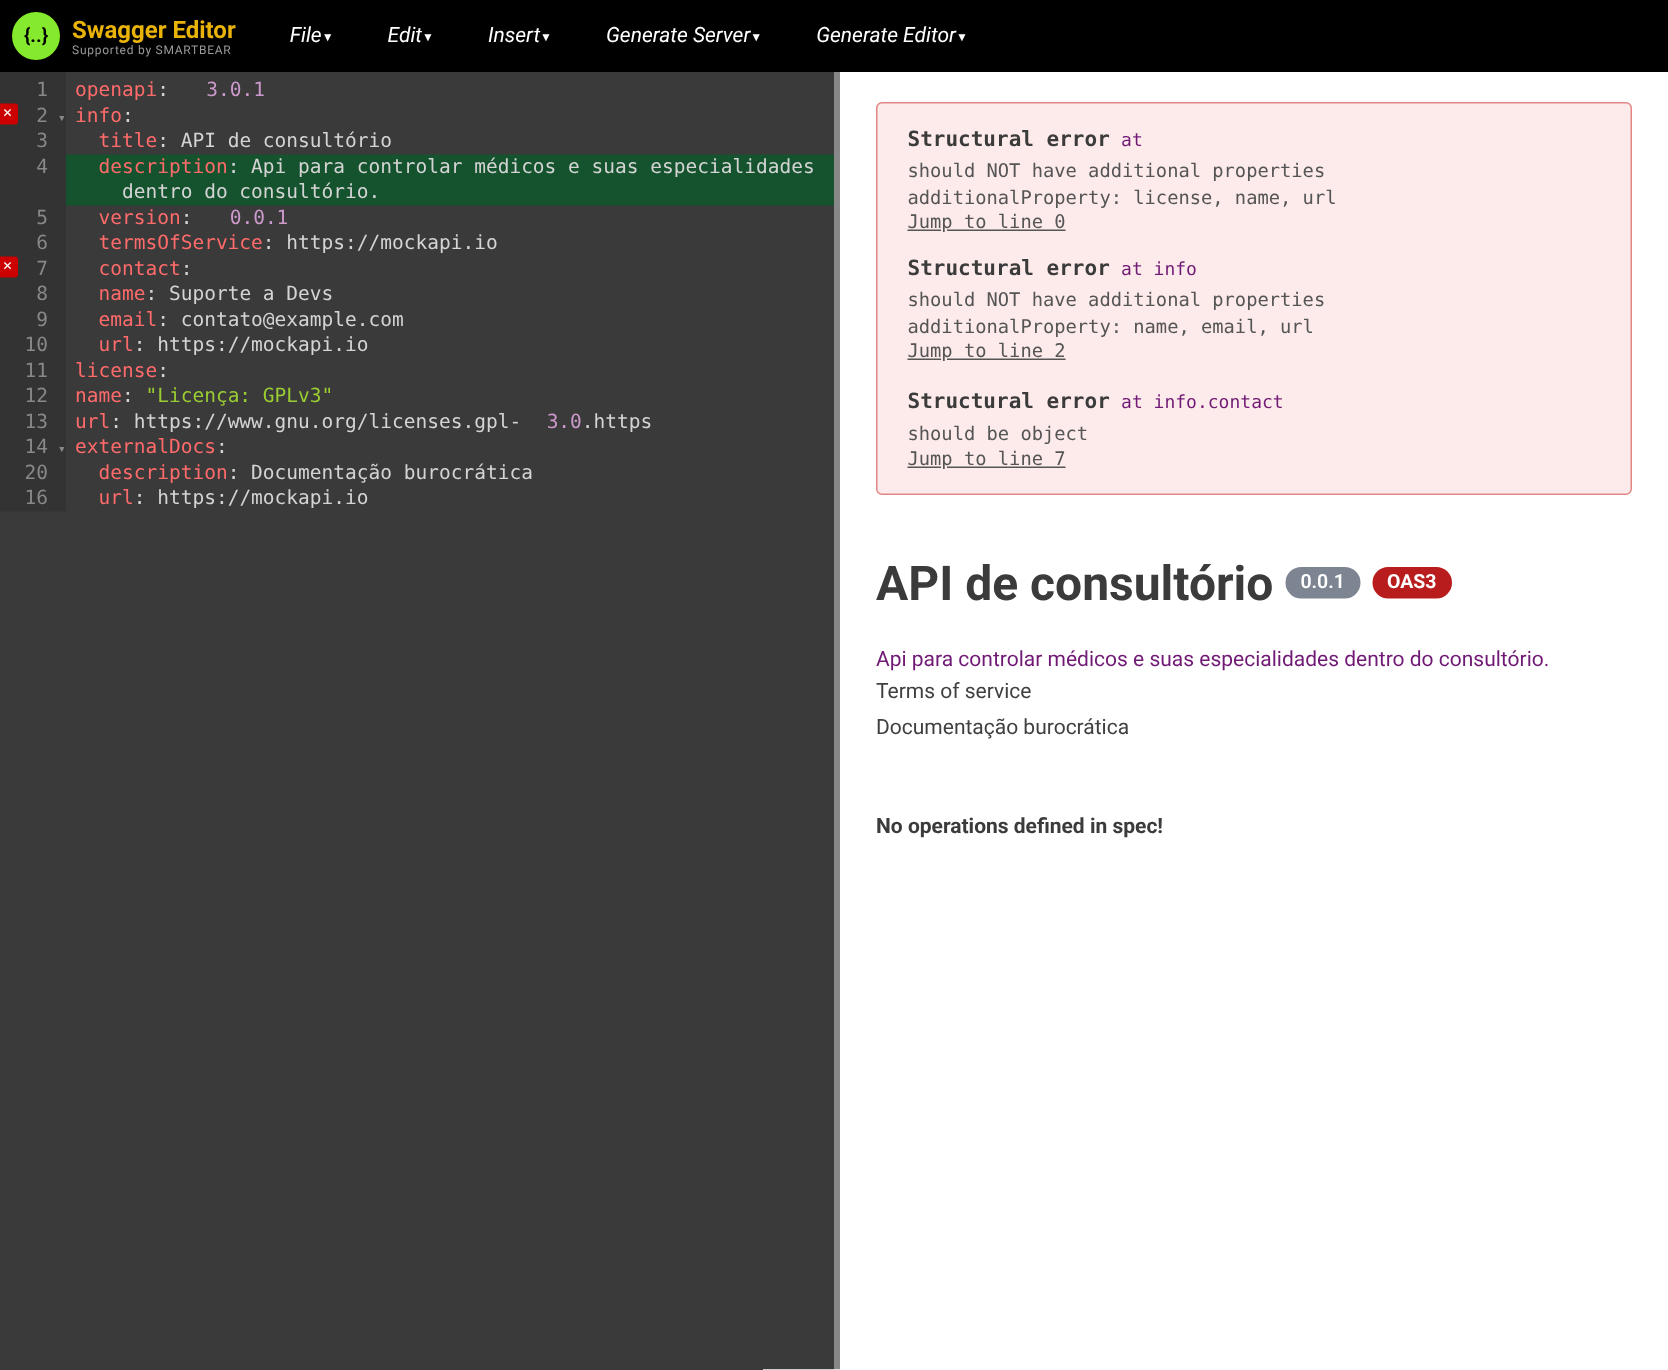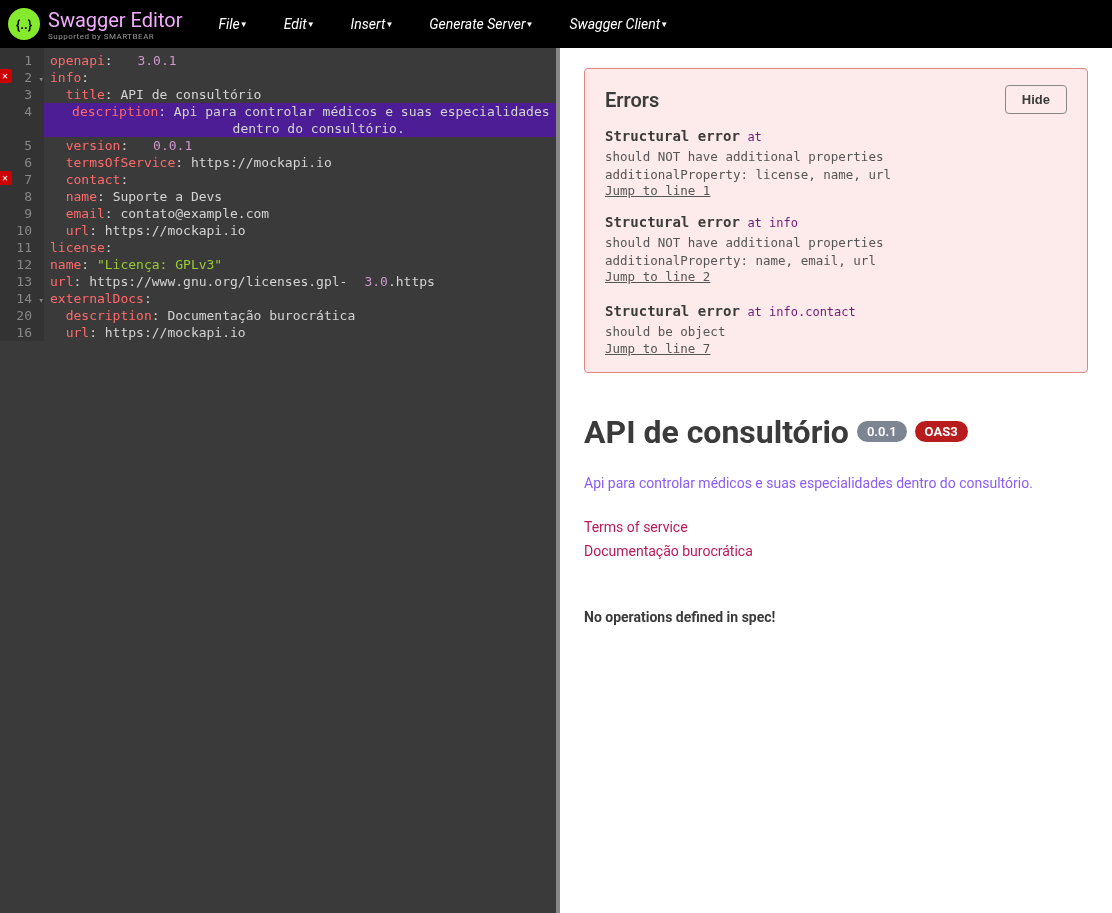--- a/index.html
+++ b/index.html
@@ -24,21 +24,21 @@
       background: #85ea2d;
       border-radius: 50%;
       display: flex;
       align-items: center;
       justify-content: center;
       font-weight: bold;
       color: #000;
       font-size: 13px;
     }
     .logo-text { display: flex; flex-direction: column; }
-    .logo-main { color: #f0abfc; font-size: 20px; font-weight: 400; }
+    .logo-main { color: #eab308; font-size: 16px; font-weight: 700; }
     .logo-sub { color: #999; font-size: 8px; letter-spacing: 0.5px; }
     .menu { display: flex; gap: 12px; }
     .menu-item {
       color: #fff;
       font-size: 14px;
       padding: 6px 12px;
       cursor: pointer;
       display: flex;
       align-items: center;
       gap: 0;
@@ -88,21 +88,21 @@
       right: 0;
       top: 2px;
       width: 10px;
       height: 10px;
       font-size: 9px;
       color: #888;
       cursor: pointer;
     }
     .code-lines { margin-left: 44px; padding-top: 4px; }
     .code-line { height: 17px; line-height: 17px; padding-left: 6px; white-space: pre; }
-    .code-line.hl { background: #4c1d95; text-align: center; }
+    .code-line.hl { background: #14532d; }
     .tok-key { color: #ff6b6b; }
     .tok-punc { color: #d4d4d4; }
     .tok-str { color: #d4d4d4; }
     .tok-quoted { color: #9acd32; }
     .tok-num { color: #cc99cc; margin-left: 17px; }
     .tok-link { color: #d4d4d4; }
     
     .preview {
       width: 50%;
       background: #fff;
@@ -140,22 +140,22 @@
     .err-head { margin-bottom: 4px; }
     .err-head b { color: #3b3b3b; font-size: 14px; }
     .err-head .at { color: #701a75; font-size: 12px; }
     .err-line { line-height: 1.4; }
     .jump { text-decoration: underline; cursor: pointer; color: #555; }
     
     .api-header { display: flex; align-items: center; gap: 8px; margin-bottom: 24px; flex-wrap: wrap; }
     .api-title { font-size: 32px; font-weight: 700; color: #3b3b3b; }
     .badge-ver { background: #7d8492; color: #fff; font-size: 13px; padding: 3px 10px; border-radius: 12px; font-weight: 600; }
     .badge-oas { background: #b91c1c; color: #fff; font-size: 13px; padding: 3px 10px; border-radius: 12px; font-weight: 700; }
-    .api-desc { color: #8b5cf6; font-size: 14px; margin-bottom: 28px; }
-    .api-link { color: #be185d; font-size: 14px; display: block; margin-bottom: 8px; cursor: pointer; }
+    .api-desc { color: #701a75; font-size: 14px; margin-bottom: 5px; }
+    .api-link { color: #404040; font-size: 14px; display: block; margin-bottom: 8px; cursor: pointer; }
     .no-ops { font-weight: 700; color: #3b3b3b; font-size: 14px; margin-top: 50px; }
   </style>
 </head>
 <body>
 
 <div class="topbar">
   <div class="logo-wrap">
     <div class="logo-badge">{..}</div>
     <div class="logo-text">
       <span class="logo-main">Swagger Editor</span>
@@ -173,21 +173,21 @@
       </div>
     <div class="menu-item">
         <span>Insert</span>
         <span class="caret">▼</span>
       </div>
     <div class="menu-item">
         <span>Generate Server</span>
         <span class="caret">▼</span>
       </div>
     <div class="menu-item">
-        <span>Swagger Client</span>
+        <span>Generate Editor</span>
         <span class="caret">▼</span>
       </div>
   </div>
 </div>
 
 <div class="main">
   <div class="editor" id="editor">
     <div class="gutter" id="gutter">
         <div class="gutter-line">1</div>
         <div class="gutter-line gutter-err">2<span class="fold">▾</span></div>
@@ -223,30 +223,26 @@
         <div class="code-line"><span class="tok-key">name</span><span class="tok-punc">: </span><span class="tok-quoted">"Licença: GPLv3"</span></div>
         <div class="code-line"><span class="tok-key">url</span><span class="tok-punc">: </span><span class="tok-link">https://www.gnu.org/licenses.gpl</span><span class="tok-punc">-</span><span class="tok-num">3.0</span><span class="tok-link">.https</span></div>
         <div class="code-line"><span class="tok-key">externalDocs</span><span class="tok-punc">:</span></div>
         <div class="code-line"><span>  </span><span class="tok-key">description</span><span class="tok-punc">: </span><span class="tok-str">Documentação burocrática</span></div>
         <div class="code-line"><span>  </span><span class="tok-key">url</span><span class="tok-punc">: </span><span class="tok-link">https://mockapi.io</span></div>
       </div>
   </div>
 
   <div class="preview">
     <div class="errors-box">
-      <div class="errors-head">
-        <span class="errors-title">Errors</span>
-        <button class="hide-btn">Hide</button>
-      </div>
       <div id="err-list">
           <div class="err-item">
             <div class="err-head"><b>Structural error</b> <span class="at">at </span></div>
             <div class="err-line">should NOT have additional properties</div>
             <div class="err-line">additionalProperty: license, name, url</div>
-            <div class="jump">Jump to line 1</div>
+            <div class="jump">Jump to line 0</div>
           </div>
           <div class="err-item">
             <div class="err-head"><b>Structural error</b> <span class="at">at info</span></div>
             <div class="err-line">should NOT have additional properties</div>
             <div class="err-line">additionalProperty: name, email, url</div>
             <div class="jump">Jump to line 2</div>
           </div>
           <div class="err-item">
             <div class="err-head"><b>Structural error</b> <span class="at">at info.contact</span></div>
             <div class="err-line">should be object</div>

